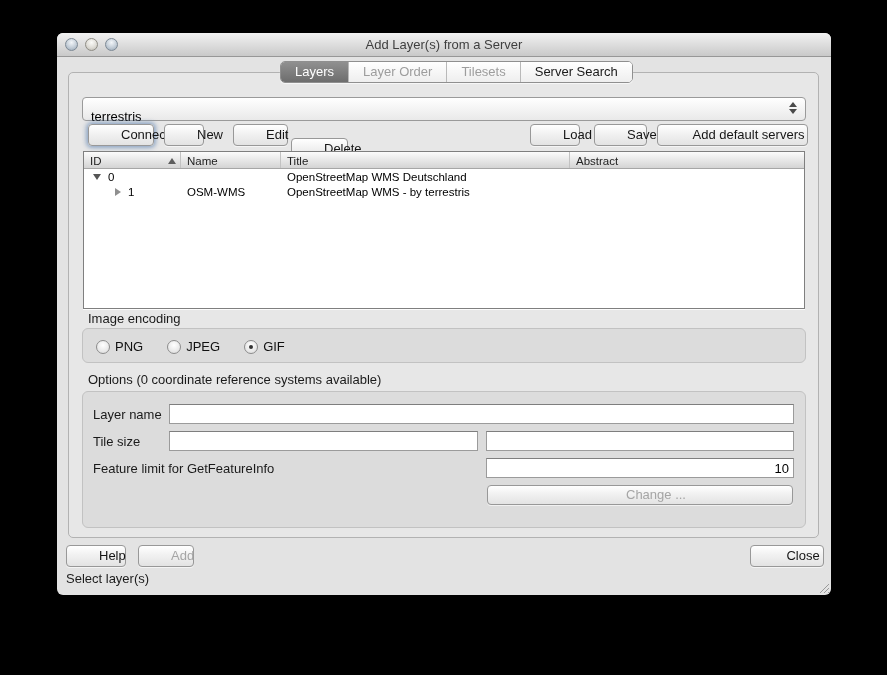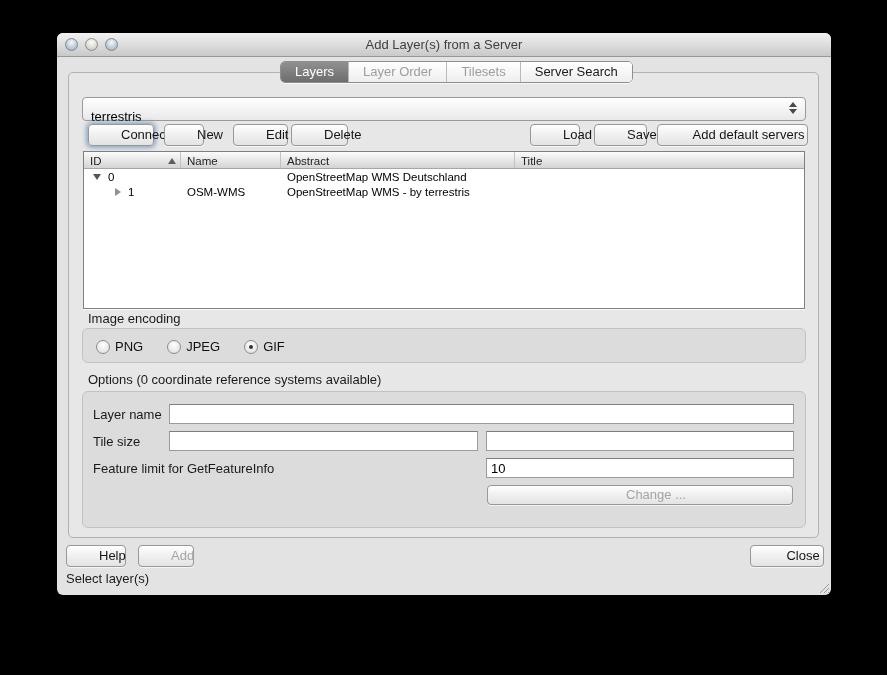--- a/index.html
+++ b/index.html
@@ -96,21 +96,21 @@
     border:1px solid #8c8c8c; position:relative;
   }
   .radio.selected::after {
     content:""; position:absolute; left:4px; top:4px; width:4px; height:4px;
     border-radius:50%; background:#333;
   }
   .radiolabel { font-size:13px; color:#111; }
   .fieldlabel { position:absolute; font-size:13px; color:#1a1a1a; }
   .tfield {
     position:absolute; height:20px; border:1px solid #9b9b9b; border-top-color:#7e7e7e;
-    background:#fff; font-family:"Liberation Sans", sans-serif; font-size:13px; color:#000; padding:0 4px;
+    background:#fff; font-family:"Liberation Sans", sans-serif; font-size:13px; color:#000; padding:0 4px;text-align:right;
   }
   .statusbar { position:absolute; left:9px; top:538px; font-size:13px; color:#1c1c1c; }
   .grip { position:absolute; right:2px; bottom:2px; width:12px; height:12px; }
 </style>
 </head>
 <body>
 
 <div class="window">
 
   <div class="titlebar">
@@ -135,39 +135,39 @@
     <span>terrestris</span>
     <span class="combo-arrows">
       <span class="tri-up"></span>
         <span class="tri-dn"></span>
     </span>
   </div>
 
   <div class="btn focusring" style="left:31px; top:91px; width:66px;">Connect</div>
   <div class="btn" style="left:107px; top:91px; width:40px;">New</div>
   <div class="btn" style="left:176px; top:91px; width:55px;">Edit</div>
-  <div class="btn" style="left:234px; top:91px; width:57px;">Delete</div>
+  <div class="btn" style="left:234px; top:105px; width:57px;">Delete</div>
   <div class="btn" style="left:473px; top:91px; width:50px;">Load</div>
   <div class="btn" style="left:537px; top:91px; width:53px;">Save</div>
   <div class="btn" style="left:600px; top:91px; width:151px;">Add default servers</div>
 
   <div class="grid">
     <div class="gridhead">
       <div class="hcell c-id">
         <span>ID</span>
         <span class="sort-up"></span>
       </div>
       <div class="hcell c-name">
           <span>Name</span>
         </div>
+      <div class="hcell c-title">
+          <span>Title</span>
+        </div>
       <div class="hcell c-abs">
           <span>Abstract</span>
-        </div>
-      <div class="hcell c-title">
-          <span>Title</span>
         </div>
     </div>
     <div class="gridrow">
       <div class="cell c-id" style="display:flex;align-items:center;">
         <span class="disc-open"></span>
         <span>0</span>
       </div>
       <div class="cell c-name"></div>
       <div class="cell c-title">OpenStreetMap WMS Deutschland</div>
       <div class="cell c-abs"></div>

